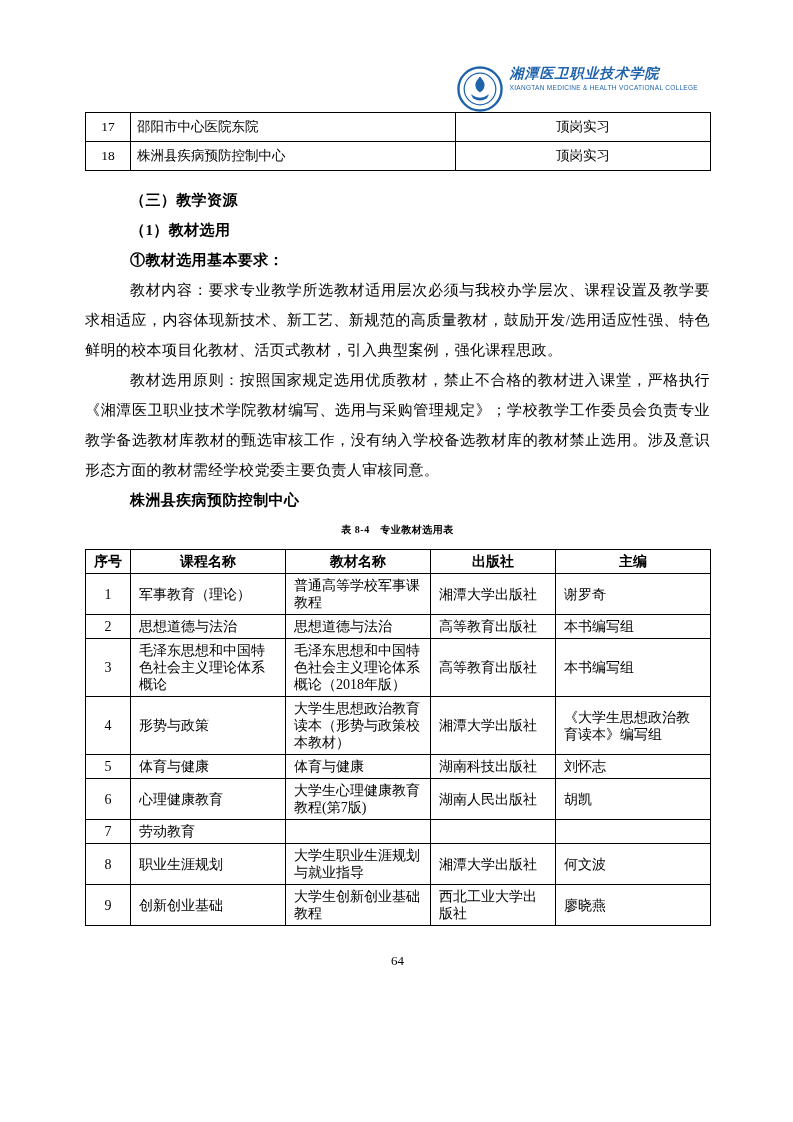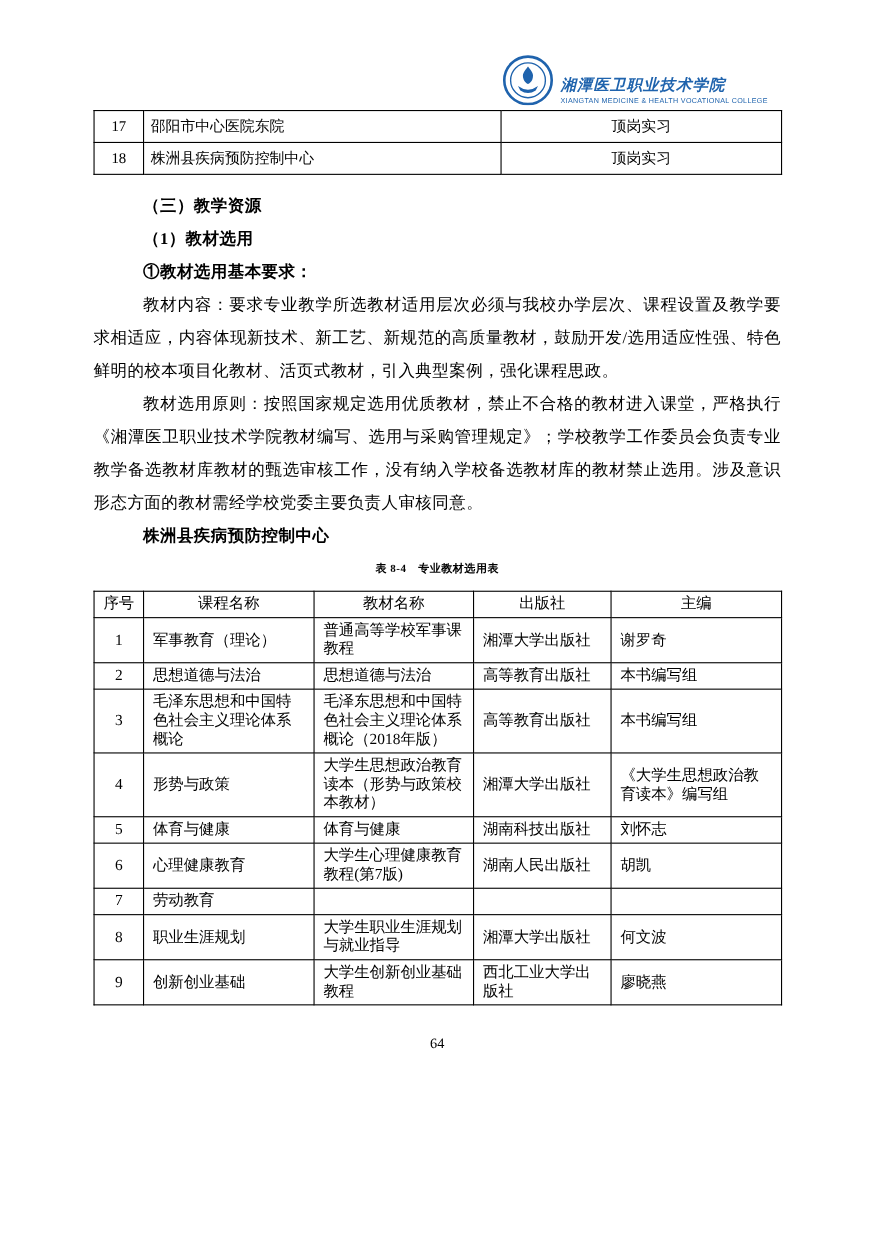--- a/index.html
+++ b/index.html
@@ -8,37 +8,37 @@
     position:relative;
     width:793px; height:1122px;
     background:#ffffff;
     color:#000;
     font-family:"Liberation Serif","DejaVu Serif",serif;
     overflow:hidden;
   }
 
   
   .logo {
-    position:absolute; top:50px; right:95px;
-    display:flex; align-items:flex-end; gap:7px;
+    position:absolute; top:66px; right:95px;
+    display:flex; align-items:flex-start; gap:7px;
   }
   .emblem { width:46px; height:46px; flex:0 0 auto; }
   .logo-text { display:flex; flex-direction:column; align-items:flex-start; }
   .logo-zh {
     font-size:14px; font-weight:bold; font-style:italic;
     color:#1f63ad; letter-spacing:1px; white-space:nowrap; line-height:16px;
   }
   .logo-en {
     font-size:6.5px; color:#1f63ad; letter-spacing:0.3px;
     white-space:nowrap; margin-top:2px;
     font-family:"Liberation Sans","DejaVu Sans",sans-serif;
   }
 
   
-  .content { position:absolute; left:85px; top:100px; width:625px; }
+  .content { position:absolute; left:85px; top:112px; width:625px; }
 
   table { border-collapse:collapse; width:100%; table-layout:fixed; }
   td, th { border:1px solid #000; vertical-align:middle; }
 
   .top-table td { height:29px; font-size:13.5px; padding:2px 6px; }
   .top-table .c { text-align:center; }
 
   .body-text { margin-top:14px; }
   .body-text p, .body-text h3 {
     font-size:15px; line-height:30px; text-align:justify;
@@ -47,21 +47,21 @@
   .body-text h3 { font-weight:bold; text-align:left; }
 
   .table-caption {
     font-size:10px; font-weight:bold; text-align:center;
     line-height:30px; margin-bottom:4px; letter-spacing:0.5px;
   }
 
   .main-table th, .main-table td {
     font-size:14px; line-height:17px; padding:3px 8px;
   }
-  .main-table th { font-weight:normal; }
+  .main-table th { font-weight:bold; }
   .main-table td { text-align:left; }
   .main-table td.c { text-align:center; }
 
   .page-num { text-align:center; font-size:13px; margin-top:27px; }
 </style>
 </head>
 <body>
 
 <div class="page">
 

